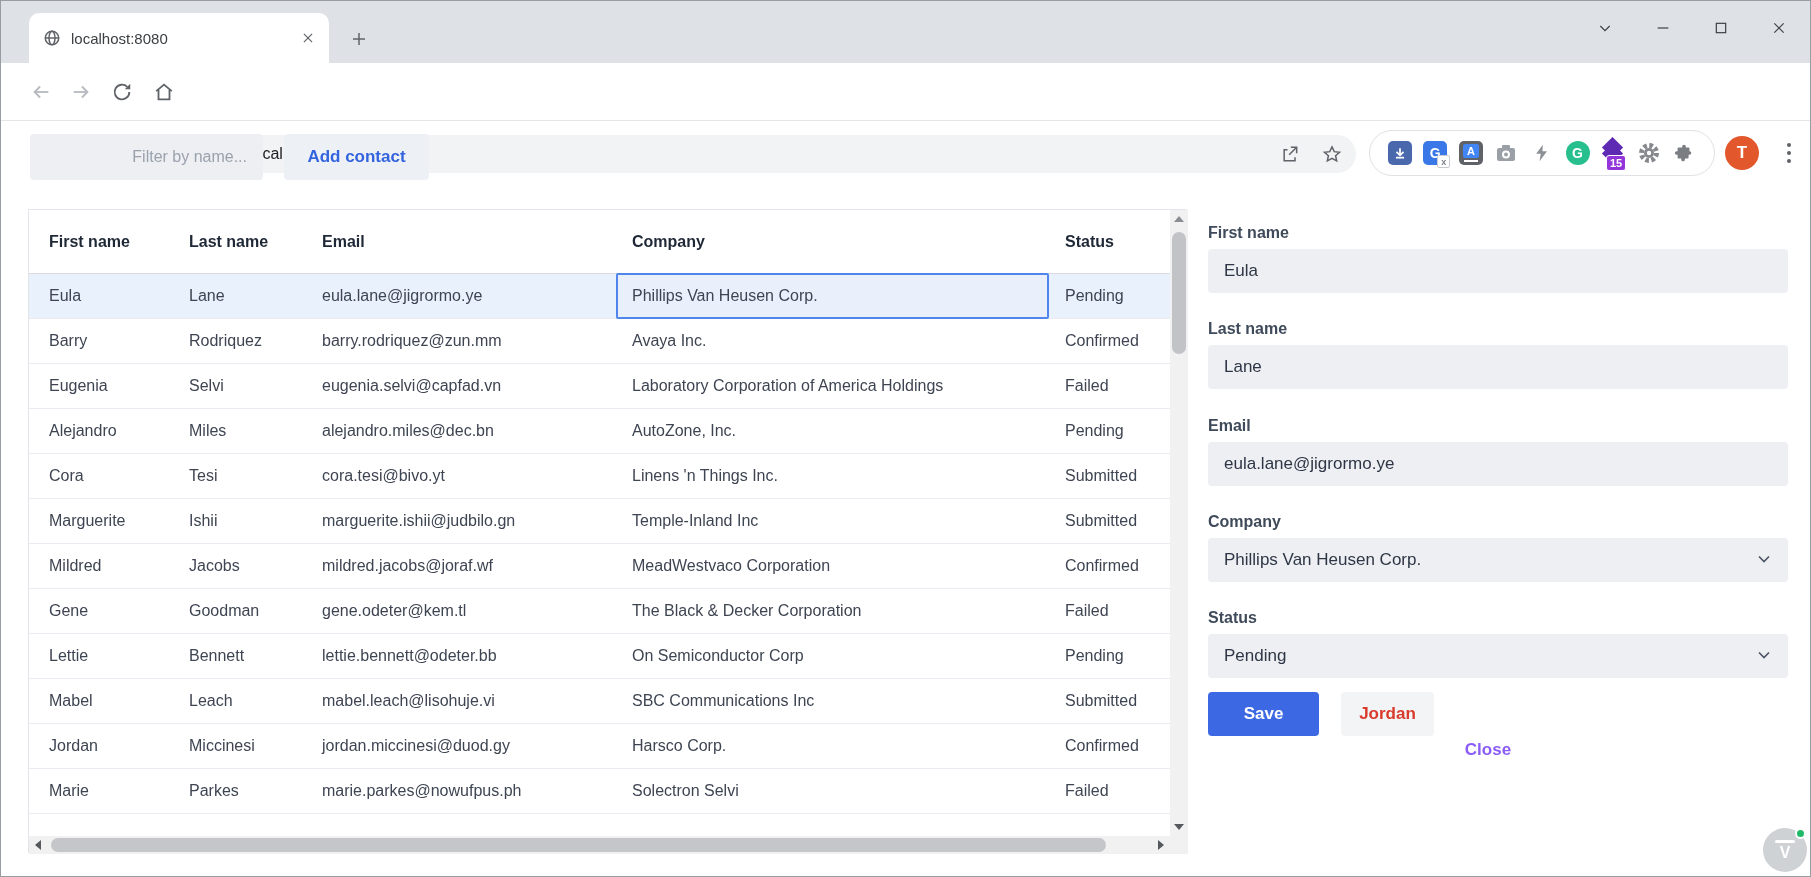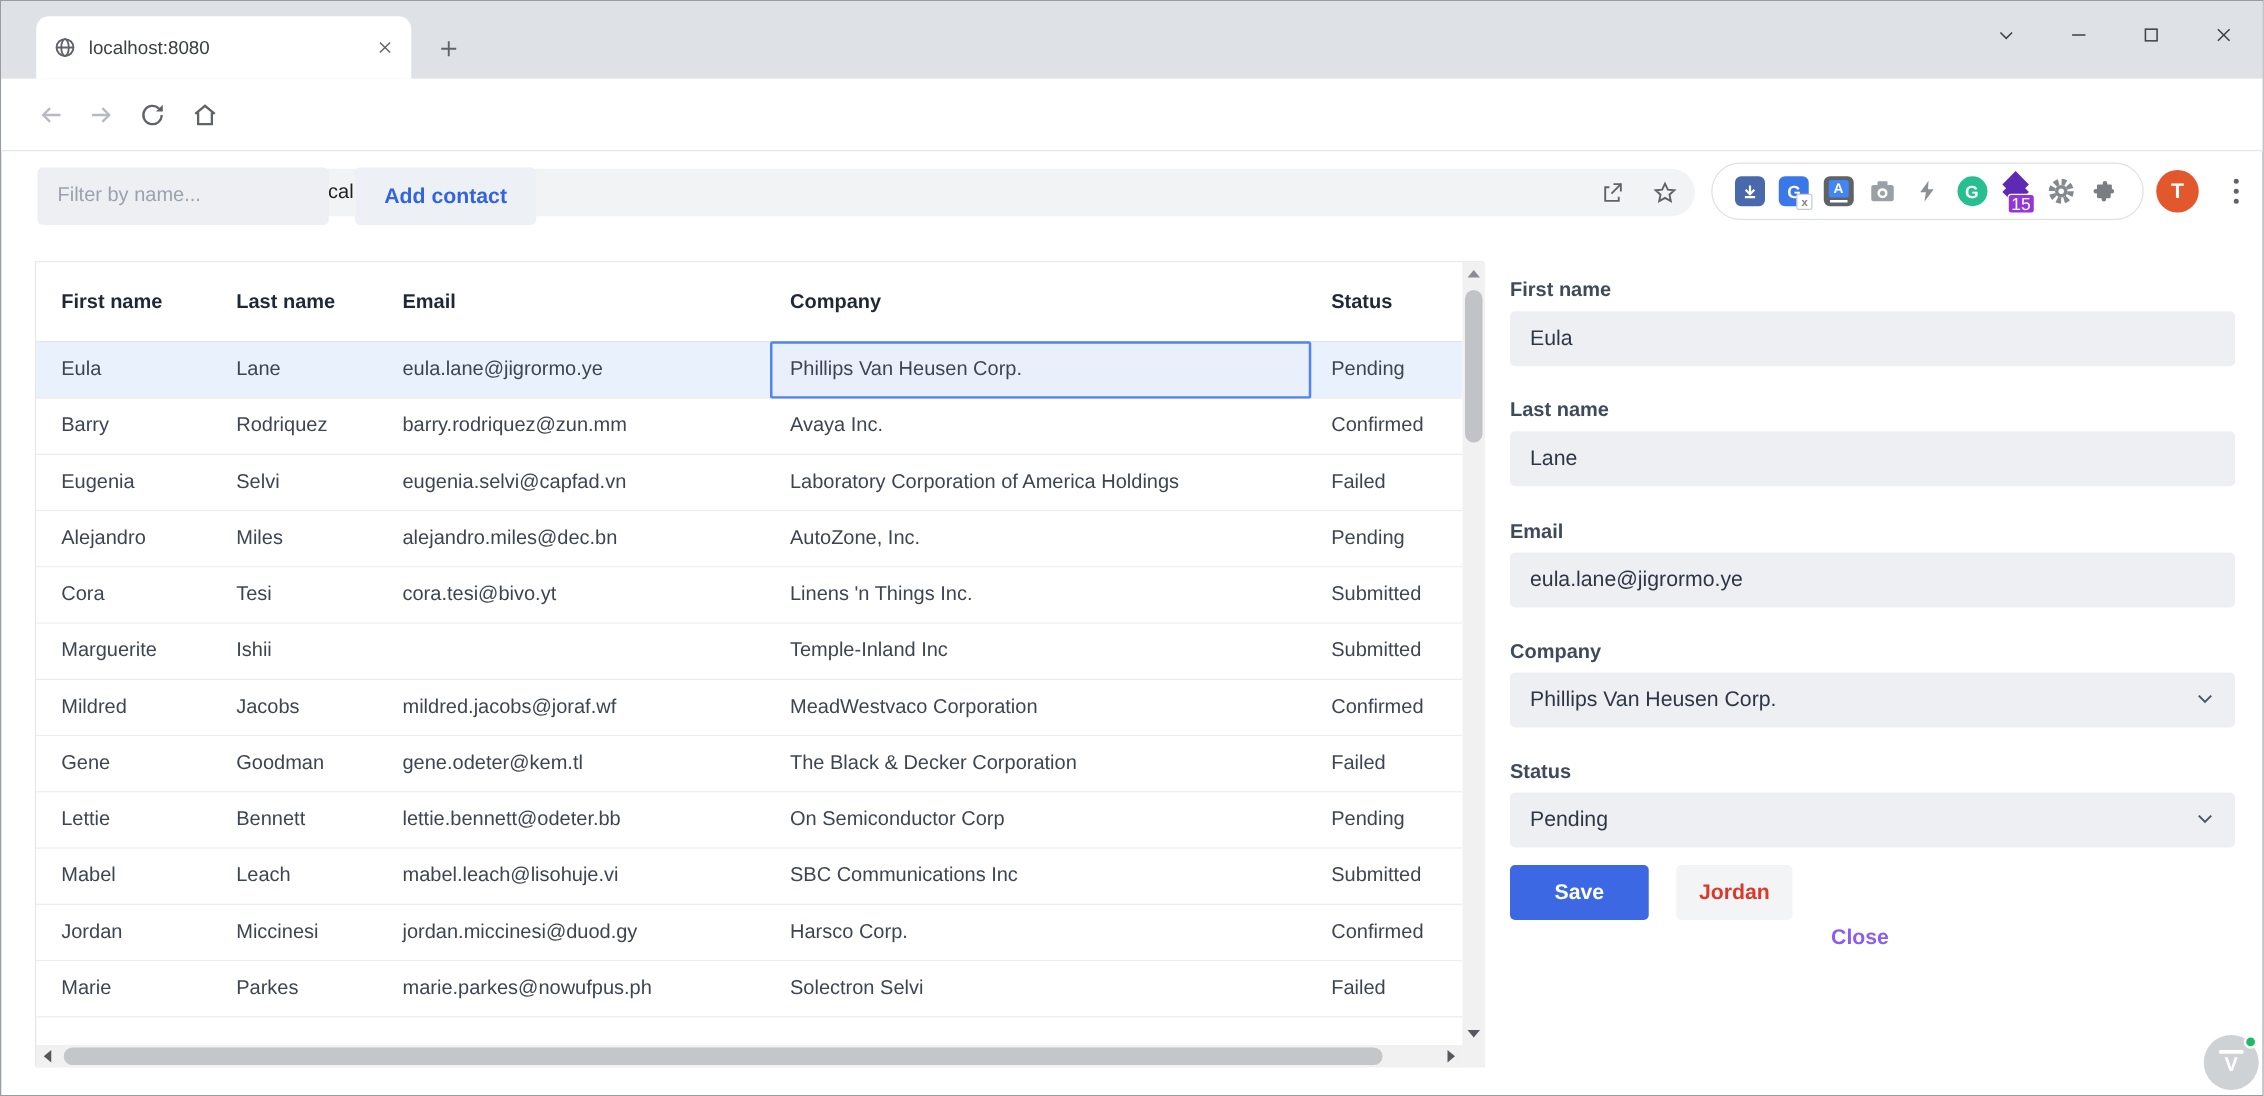--- a/index.html
+++ b/index.html
@@ -28,35 +28,35 @@
              border-radius:19px; display:flex; align-items:center; padding:0 14px; }
   .omnibox .url { font-size:16px; color:#202124; margin-left:12px; flex:1; }
   .ext-pill { position:absolute; left:1368px; top:67px; width:346px; height:46px; background:#ffffff;
               border:1px solid #dfe1e5; border-radius:23px; display:flex; align-items:center;
               justify-content:space-around; padding:0 12px; }
   .ext-ico { position:relative; width:26px; height:26px; display:flex; align-items:center;
              justify-content:center; }
   .ico-sq { width:24px; height:24px; border-radius:5px; display:flex; align-items:center;
             justify-content:center; color:#fff; font-weight:bold; font-size:14px; }
   .badge15 { position:absolute; left:6px; top:15px; min-width:20px; height:16px; background:#9336d9;
-             border:1px solid #fff; border-radius:3px; color:#fff; font-size:14px; font-weight:normal;
+             border:1px solid #fff; border-radius:3px; color:#fff; font-size:11px; font-weight:bold;
              display:flex; align-items:center; justify-content:center; padding:0 2px; }
   .diamond { position:absolute; width:15px; height:15px; background:#5e2ab4; transform:rotate(45deg); }
   .avatar { position:absolute; left:1724px; top:73px; width:34px; height:34px; border-radius:50%;
             background:#e2572b; color:#fff; font-weight:bold; font-size:17px; display:flex;
             align-items:center; justify-content:center; }
   .kebab { position:absolute; left:1778px; top:76px; width:20px; height:28px; display:flex;
            flex-direction:column; align-items:center; justify-content:center; gap:4px; }
   .kebab i { width:4px; height:4px; border-radius:50%; background:#5f6368; }
 
   
   .filter-input { position:absolute; left:29px; top:133px; width:233px; height:46px;
                   background:#edeff2; border:none; outline:none; border-radius:4px;
                   padding:0 16px; font-size:16px; color:#394150;
-                  font-family:"Liberation Sans", sans-serif; }
+                  font-family:"Liberation Sans", sans-serif;text-align:right; }
   .filter-input::placeholder { color:#9aa2ae; opacity:1; }
   .add-contact { position:absolute; left:283px; top:133px; width:145px; height:46px;
                  background:#edf0f5; border:none; border-radius:4px; color:#3463df;
                  font-size:17px; font-weight:600; font-family:"Liberation Sans", sans-serif;
                  cursor:pointer; }
 
   
   .grid { position:absolute; left:27px; top:208px; width:1159px; height:644px;
           border:1px solid #e2e5e9; background:#fff; }
   .ghead { position:absolute; left:0; top:0; width:1141px; height:64px; border-bottom:1px solid #d8dce2;
@@ -337,20 +337,21 @@
         <span class="col-first">Cora</span>
         <span class="col-last">Tesi</span>
         <span class="col-email">cora.tesi@bivo.yt</span>
         <span class="col-company">Linens 'n Things Inc.</span>
         <span class="col-status">Submitted</span>
       </div>
 
       <div class="grow">
         <span class="col-first">Marguerite</span>
         <span class="col-last">Ishii</span>
+        <span class="col-email">marguerite.ishii@judbilo.gn</span>
         <span class="col-company">Temple-Inland Inc</span>
         <span class="col-status">Submitted</span>
       </div>
 
       <div class="grow">
         <span class="col-first">Mildred</span>
         <span class="col-last">Jacobs</span>
         <span class="col-email">mildred.jacobs@joraf.wf</span>
         <span class="col-company">MeadWestvaco Corporation</span>
         <span class="col-status">Confirmed</span>

